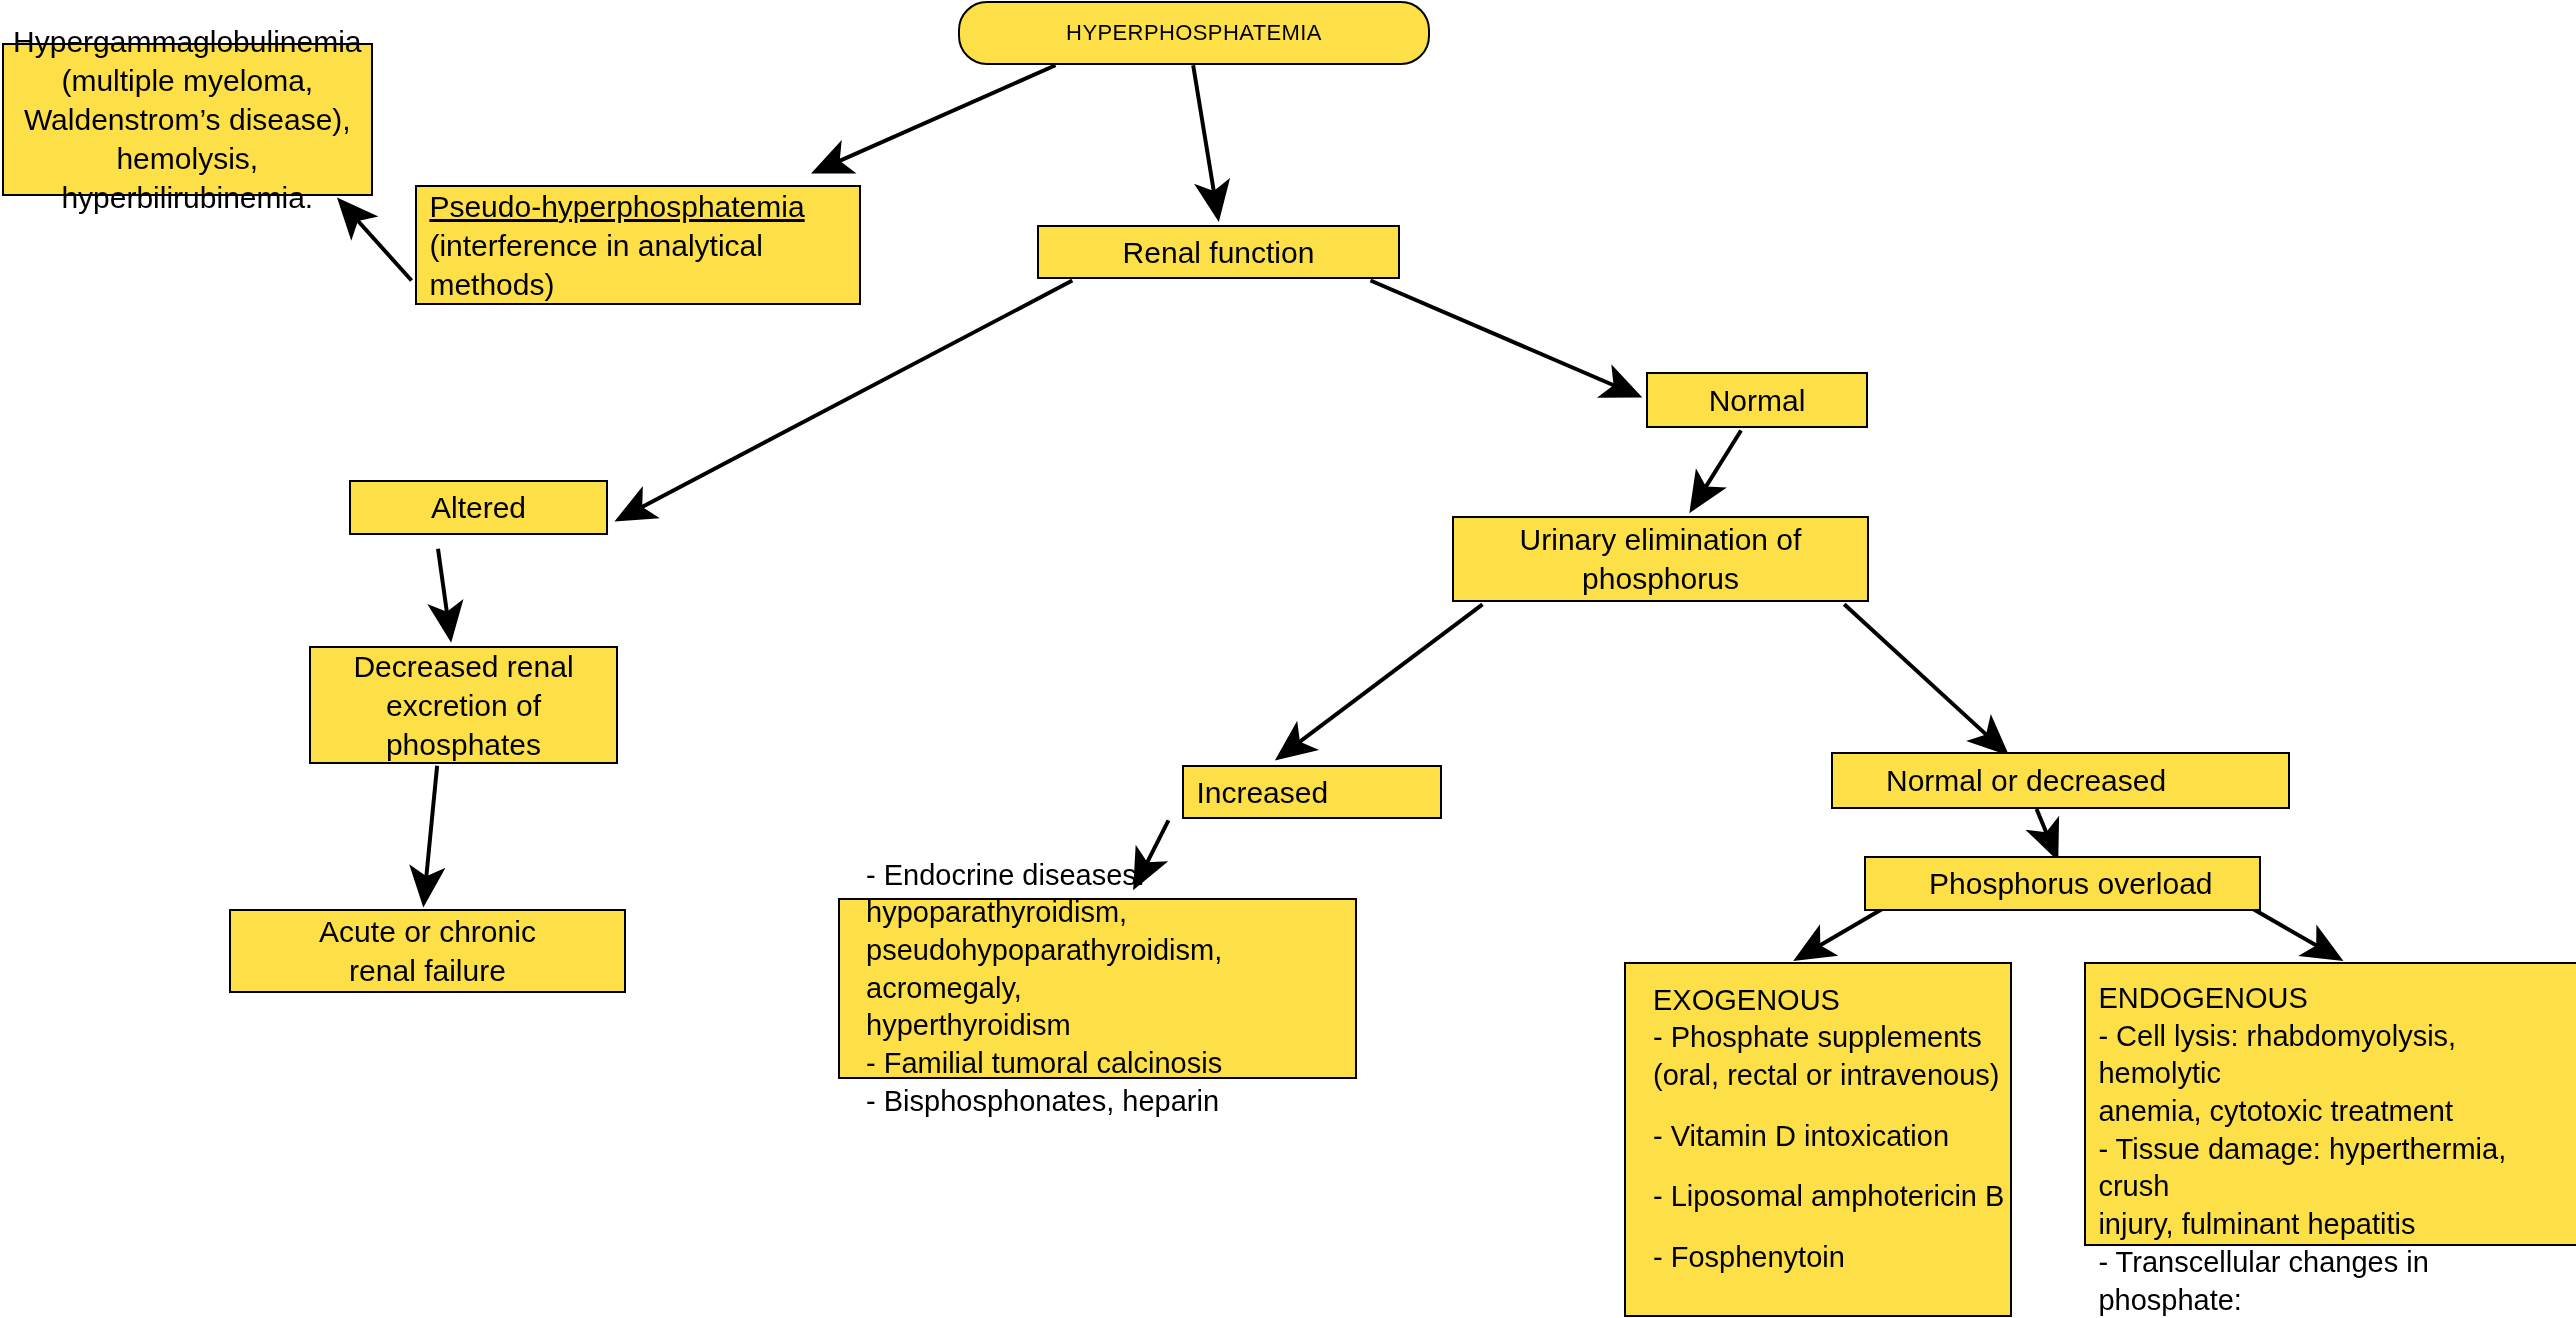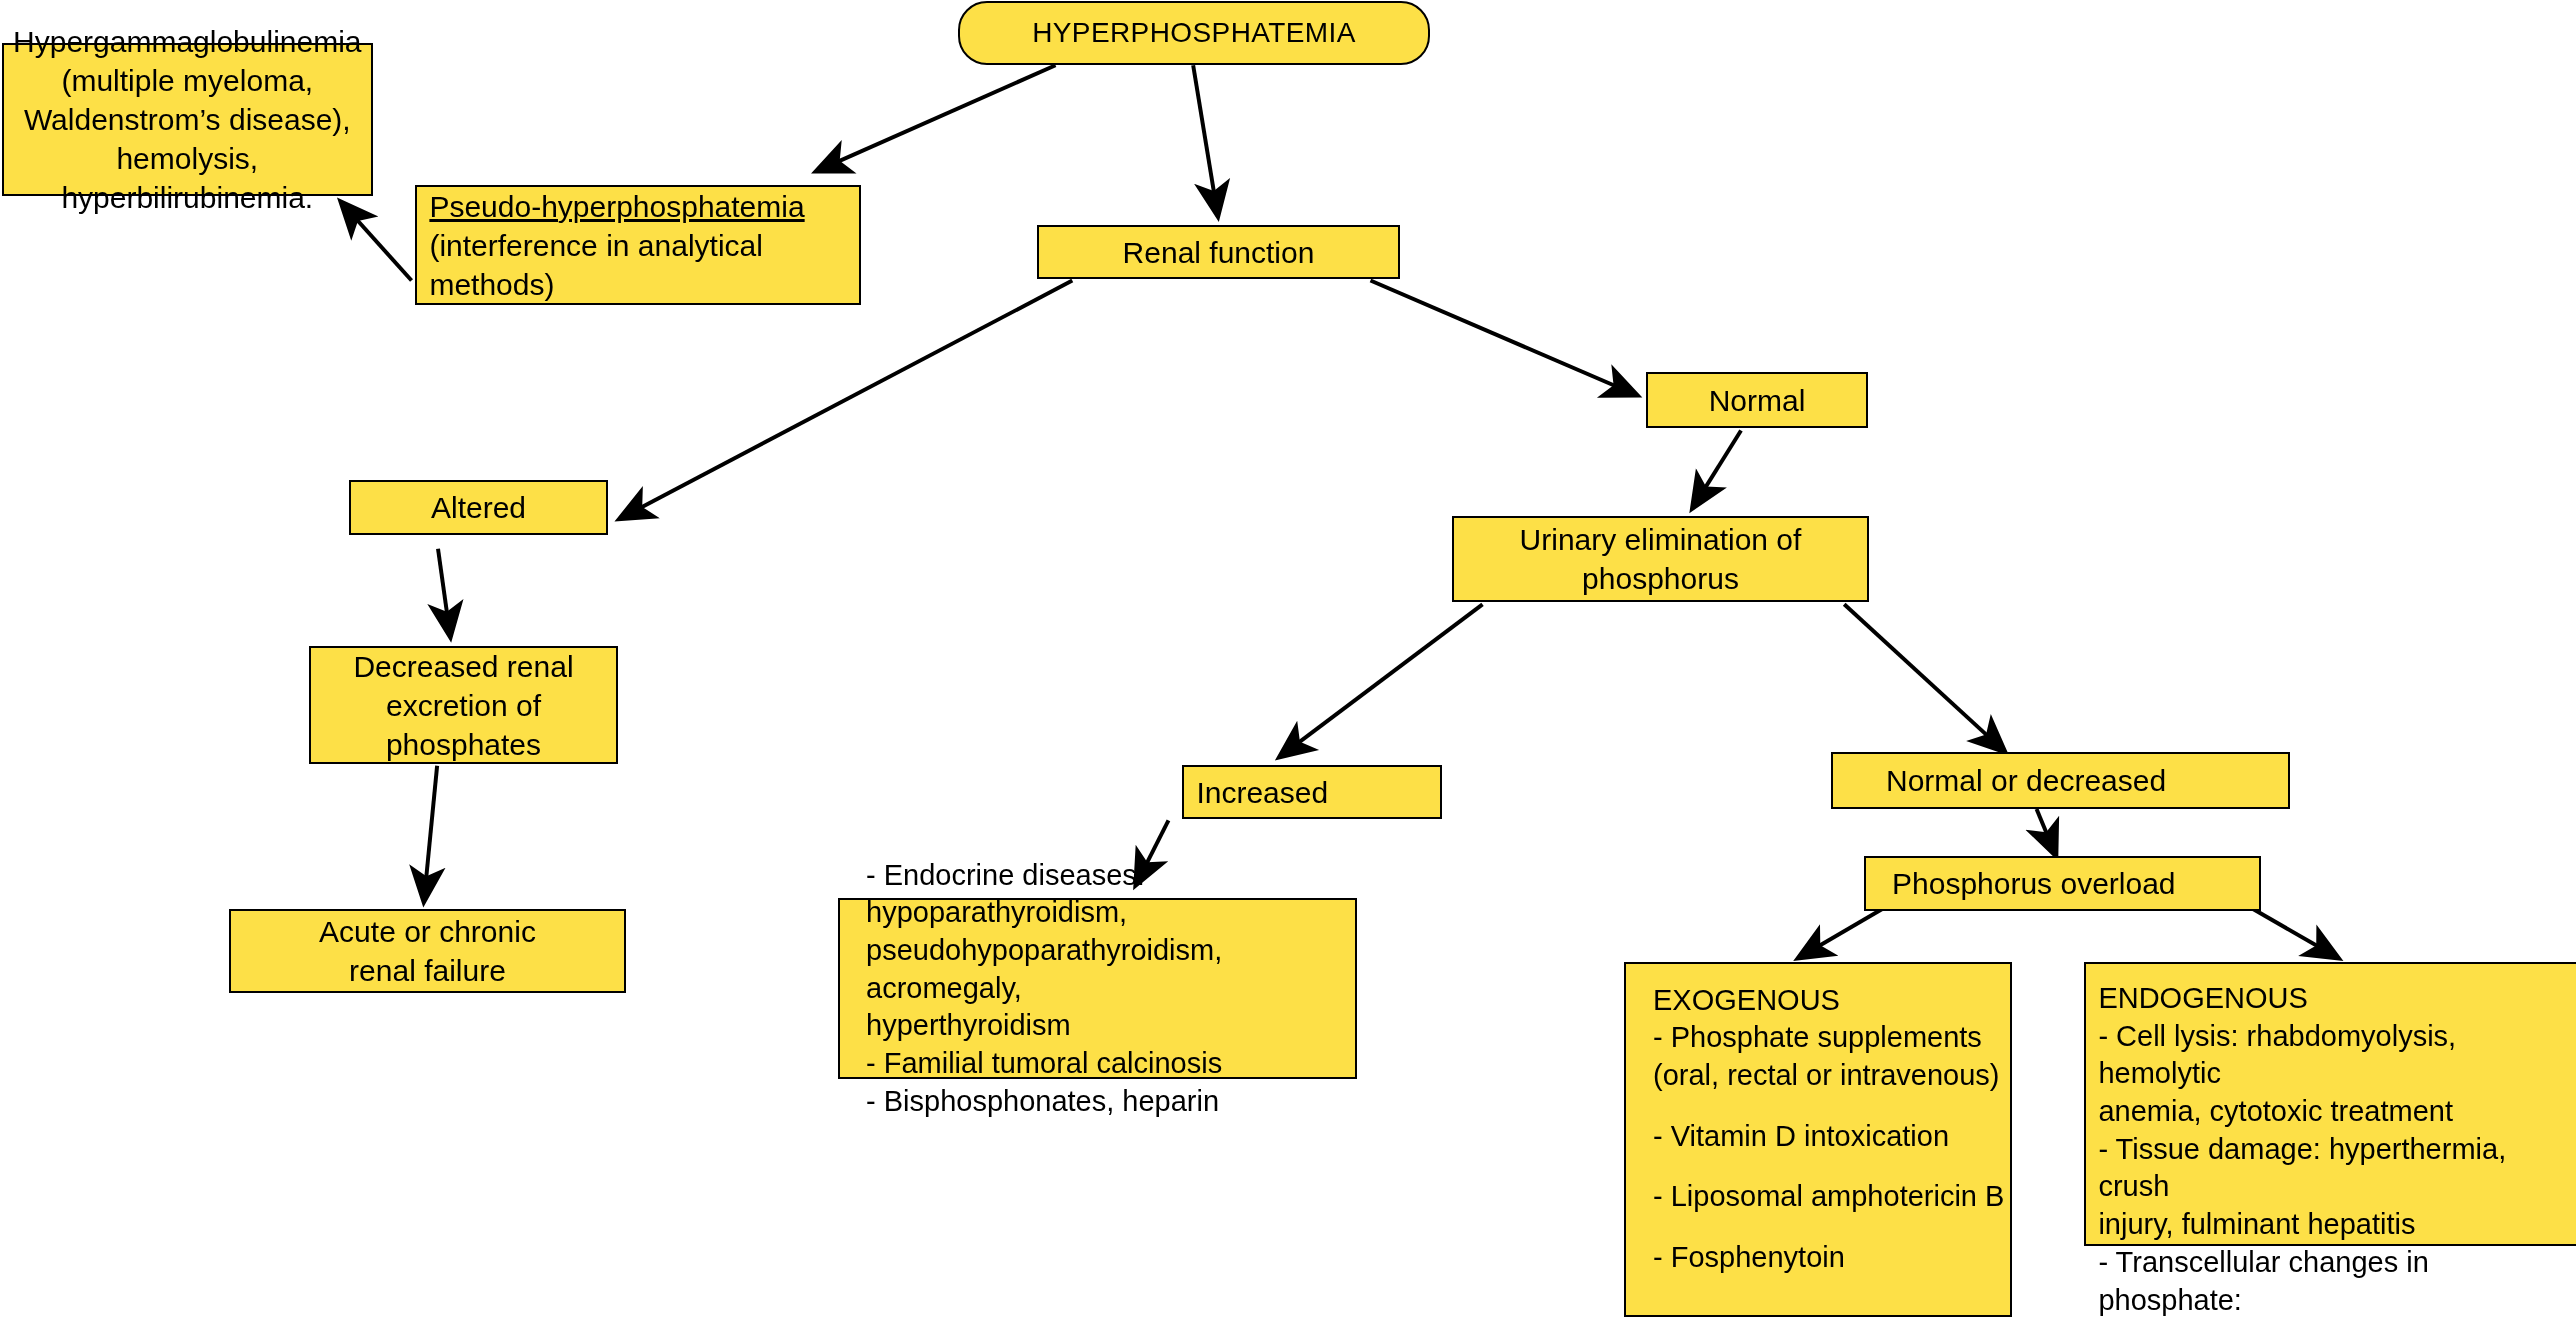--- a/index.html
+++ b/index.html
@@ -32,21 +32,21 @@
     border: 2.6px solid #000000;
     background: #fde047;
     display: flex;
     flex-direction: column;
     justify-content: center;
     line-height: 1.30;
     white-space: pre-line;
   }
   .center    { align-items: center;      text-align: center; }
   .left      { align-items: flex-start;  text-align: left; }
-  .t-title   { font-size: 28px; letter-spacing: 0.4px; border-radius: 29px; }
+  .t-title   { font-size: 22px; letter-spacing: 0.4px; border-radius: 29px; }
   .t-reg     { font-size: 30px; }
   .t-list    { font-size: 29px; }
   .underline { text-decoration: underline; }
   .listline  { display: block; }
   .gap       { display: block; height: 23px; }
 </style>
 </head>
 <body>
 
 <div id="canvas">
@@ -116,21 +116,21 @@
   </div>
 
   <div class="node left t-reg" style="left:1134px; top:765px; width:260px; height:54px; padding-left:12.4px;margin-left:48px;">
     <span>Increased</span>
   </div>
 
   <div class="node left t-reg" style="left:1831px; top:752px; width:459px; height:57px; padding-left:53px;">
     <span>Normal or decreased</span>
   </div>
 
-  <div class="node left t-reg" style="left:1864px; top:856px; width:397px; height:55px; padding-left:26px;">
+  <div class="node left t-reg" style="left:1864px; top:856px; width:397px; height:55px; padding-left:63px;">
     <span>Phosphorus overload</span>
   </div>
 
   <div class="node center t-reg" style="left:229px; top:909px; width:397px; height:84px;">
     <span class="listline">Acute or chronic</span>
     <span class="listline">renal failure</span>
   </div>
 
   <div class="node left t-list" style="left:838px; top:898px; width:519px; height:181px; padding-left:26px;">
     <span class="listline">- Endocrine diseases: hypoparathyroidism,</span>

